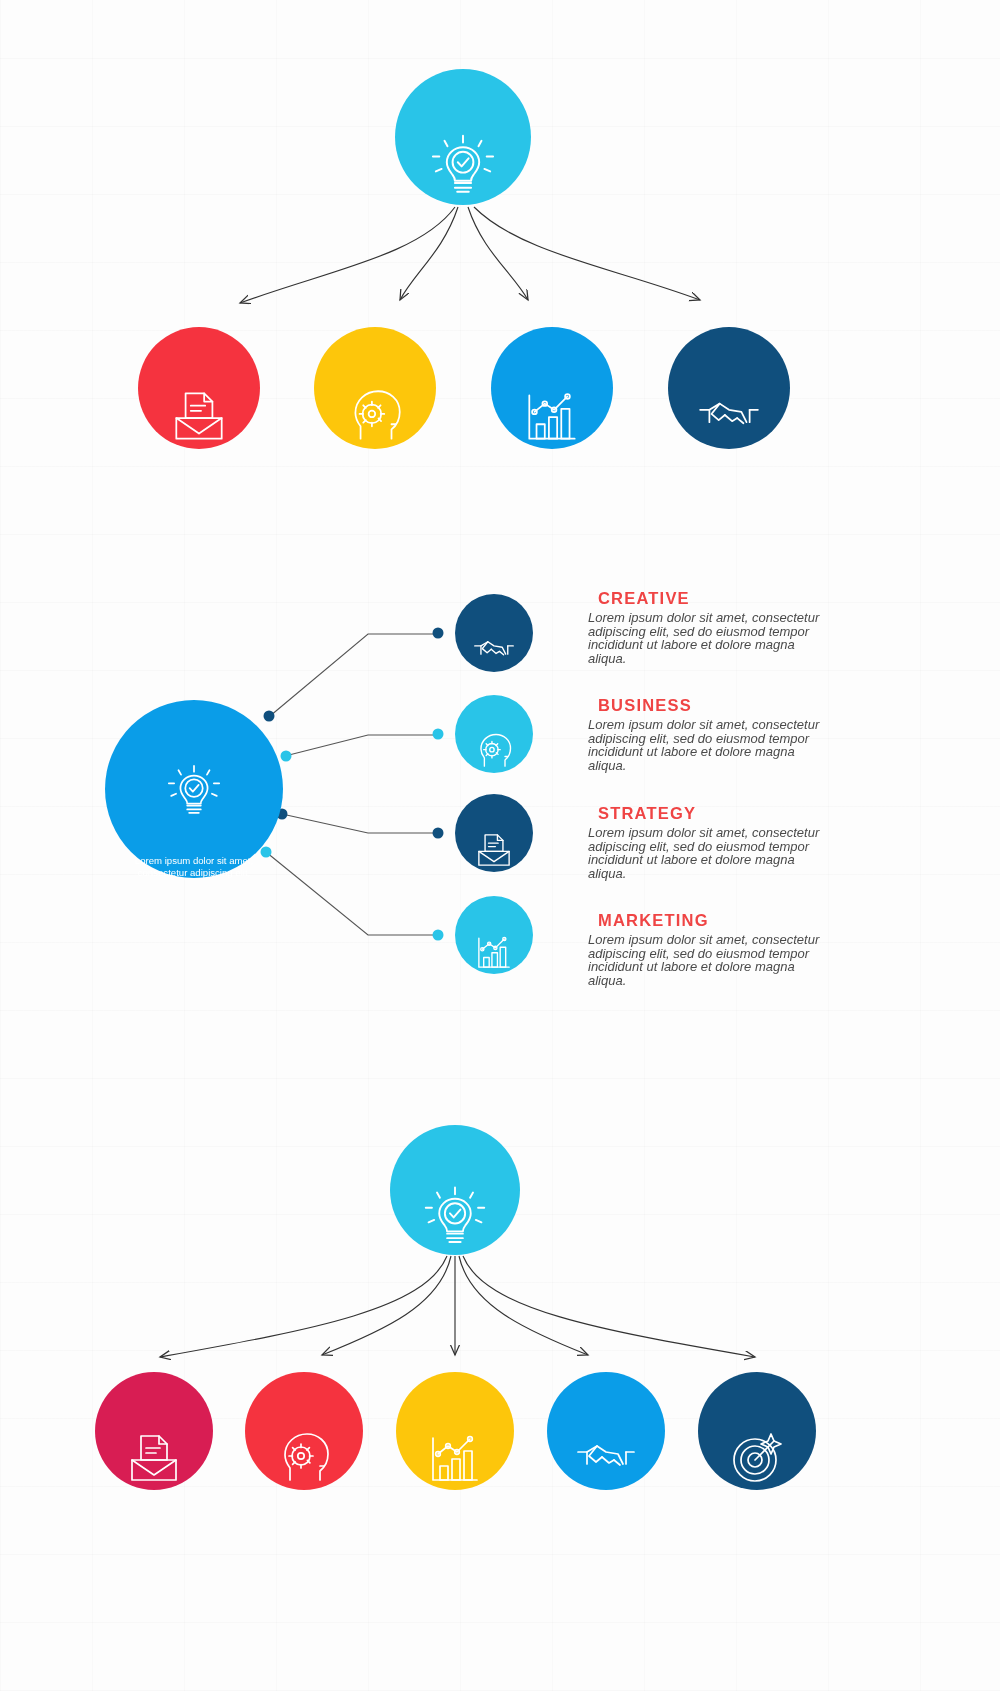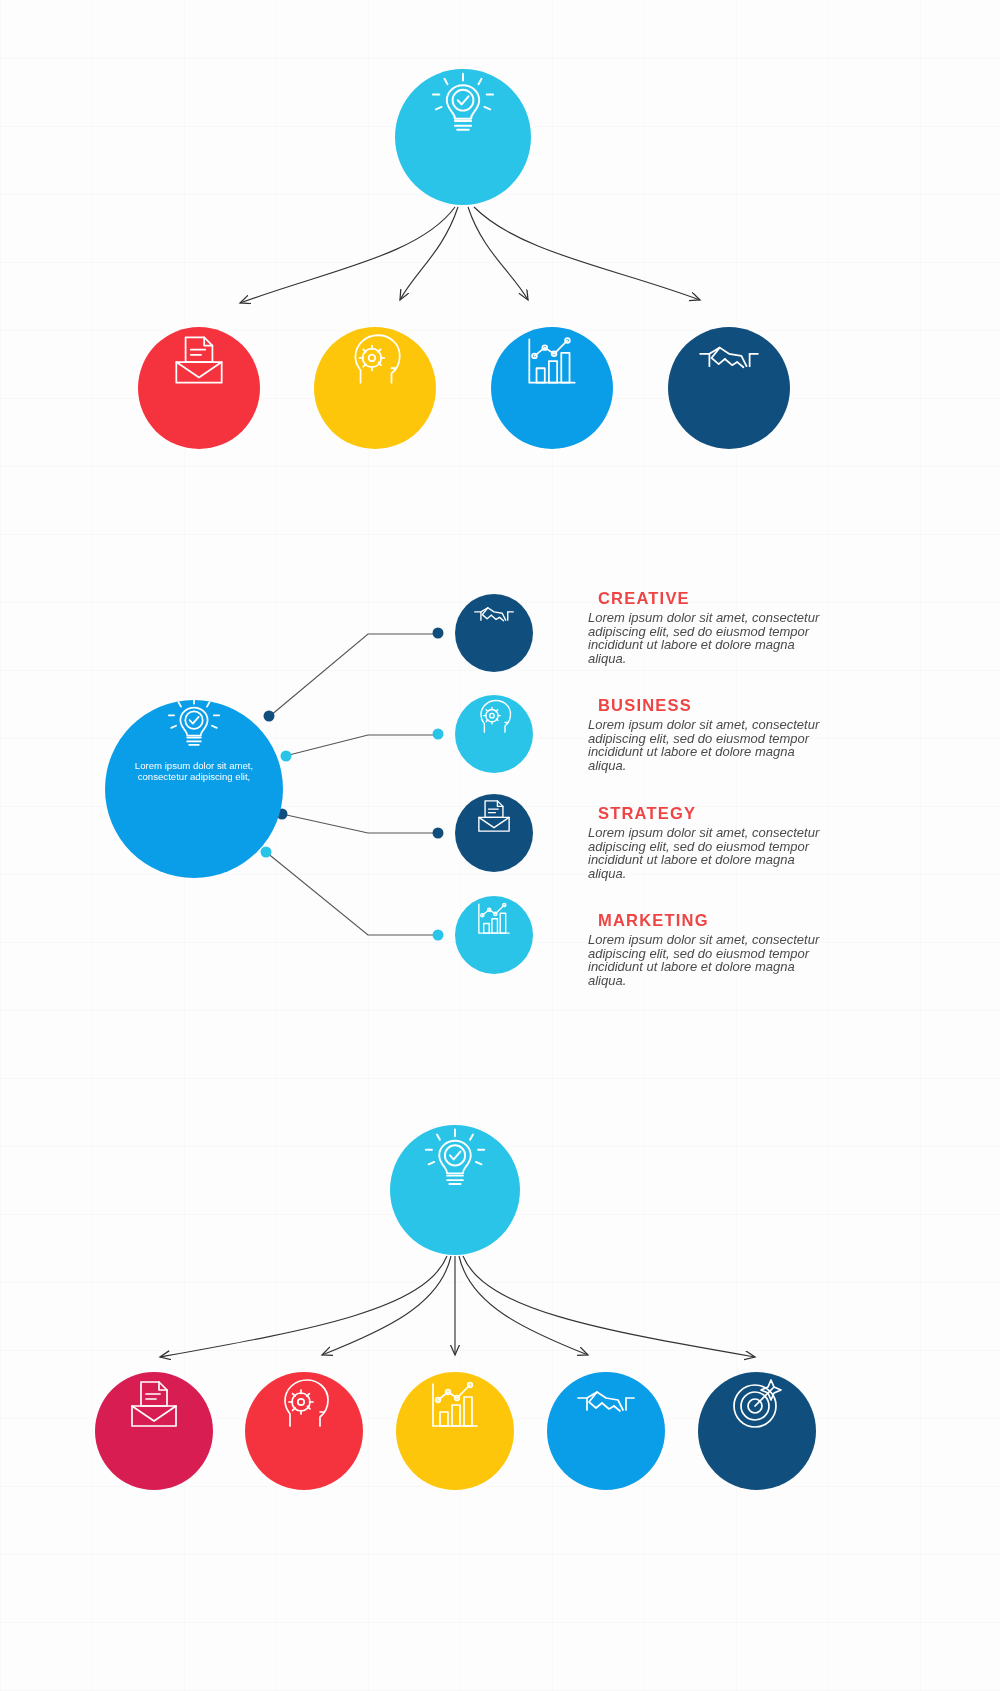--- a/index.html
+++ b/index.html
@@ -13,22 +13,23 @@
   .watermark{
     position:absolute;inset:0;
     background-image:
       repeating-linear-gradient(0deg, rgba(0,0,0,0.018) 0 1px, transparent 1px 68px),
       repeating-linear-gradient(90deg, rgba(0,0,0,0.015) 0 1px, transparent 1px 92px);
     pointer-events:none;z-index:0;
   }
   .stage{position:absolute;inset:0;z-index:1;}
   .circle{
     position:absolute;border-radius:50%;
-    display:flex;align-items:center;justify-content:flex-start;
+    display:flex;align-items:center;justify-content:flex-end;
     flex-direction:column;
+    gap:27px;
   }
   .circle svg{display:block;}
   .svg-layer{position:absolute;left:0;top:0;width:1000px;height:1691px;pointer-events:none;}
   .node-title{
     position:absolute;
     font-size:16.5px;font-weight:bold;letter-spacing:1.2px;
     color:#ef4444;
   }
   .node-desc{
     position:absolute;

